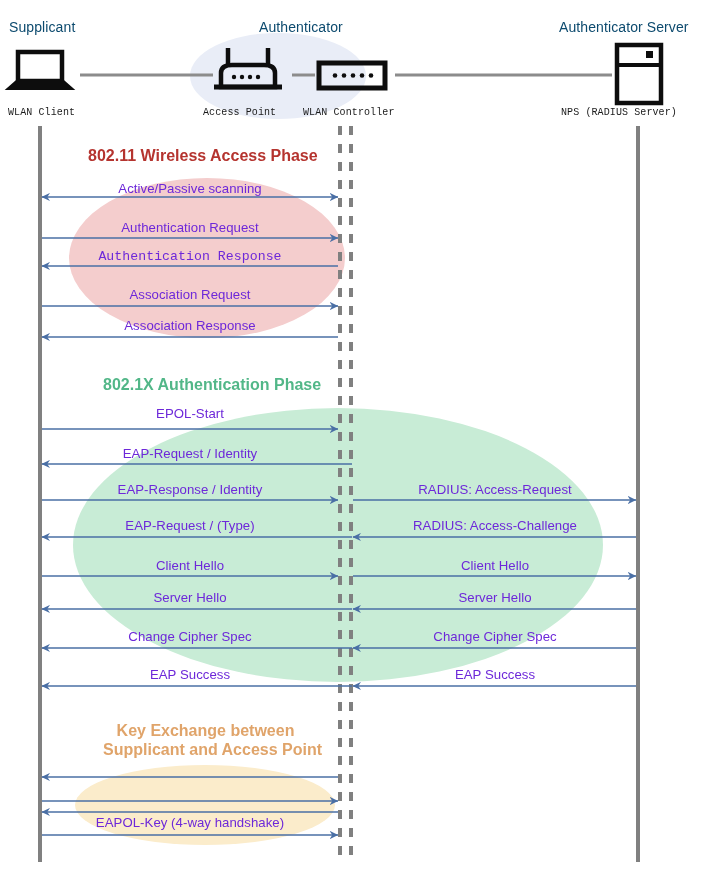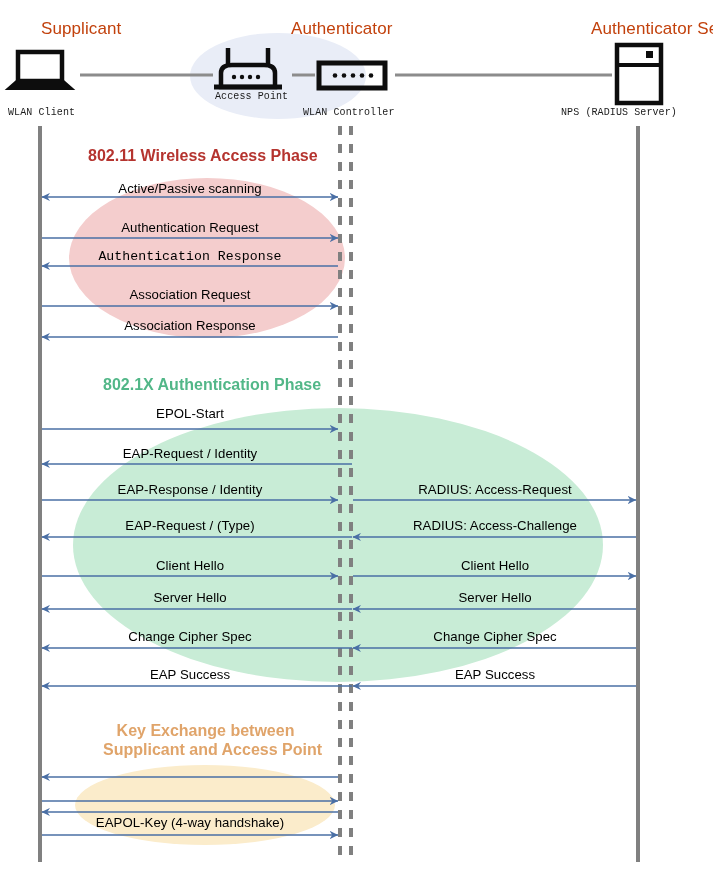--- a/index.html
+++ b/index.html
@@ -11,25 +11,24 @@
     position:relative;
     width:713px;height:875px;
     background:#ffffff;
     overflow:hidden;
   }
   #svgroot{position:absolute;left:0;top:0;width:713px;height:875px;}
 
   
   .hdr-top{
     position:absolute;
-    font-size:17px;
-    color:#c2410c;
+    font-size:14px;
+    color:#0c4a6e;
     white-space:nowrap;
     letter-spacing:.1px;
-    margin-left:32px;
   }
   .hdr-bot{
     position:absolute;
     font-size:10px;
     color:#1a1a1a;
     white-space:nowrap;
     letter-spacing:.1px;
     font-family:Liberation Mono, monospace;
   }
 
@@ -40,21 +39,21 @@
     font-size:16px;
     font-weight:600;
     text-align:center;
     line-height:19px;
   }
 
   
   .msg{
     position:absolute;
     font-size:13.2px;
-    color:#000000;
+    color:#6d28d9;
     white-space:nowrap;
     text-align:center;
     letter-spacing:.05px;
   }
 </style>
 </head>
 <body>
 
 <div id="stage">
 
@@ -150,21 +149,21 @@
       <line x1="42" y1="812" x2="338" y2="812" marker-start="url(#arrL)"></line>
       <line x1="42" y1="835" x2="338" y2="835" marker-end="url(#arrR)"></line>
     </g>
   </svg>
 
   <div class="hdr-top" style="left:9px;top:19px;">Supplicant</div>
   <div class="hdr-top" style="left:259px;top:19px;">Authenticator</div>
   <div class="hdr-top" style="left:559px;top:19px;">Authenticator Server</div>
 
   <div class="hdr-bot" style="left:8px;top:107px;">WLAN Client</div>
-  <div class="hdr-bot" style="left:203px;top:91px;margin-left:12px;">Access Point</div>
+  <div class="hdr-bot" style="left:203px;top:107px;">Access Point</div>
   <div class="hdr-bot" style="left:303px;top:107px;">WLAN Controller</div>
   <div class="hdr-bot" style="left:561px;top:107px;">NPS (RADIUS Server)</div>
 
   <div class="phase-title" style="left:88px;top:146px;color:#b5342f;">802.11 Wireless Access Phase</div>
 
   <div class="phase-title" style="left:103px;top:375px;color:#52b788;">802.1X Authentication Phase</div>
 
   <div class="phase-title" style="left:103px;top:721px;width:205px;color:#e0a46a;">Key Exchange between</div>
   <div class="phase-title" style="left:103px;top:740px;width:205px;color:#e0a46a;">Supplicant and Access Point</div>
 

